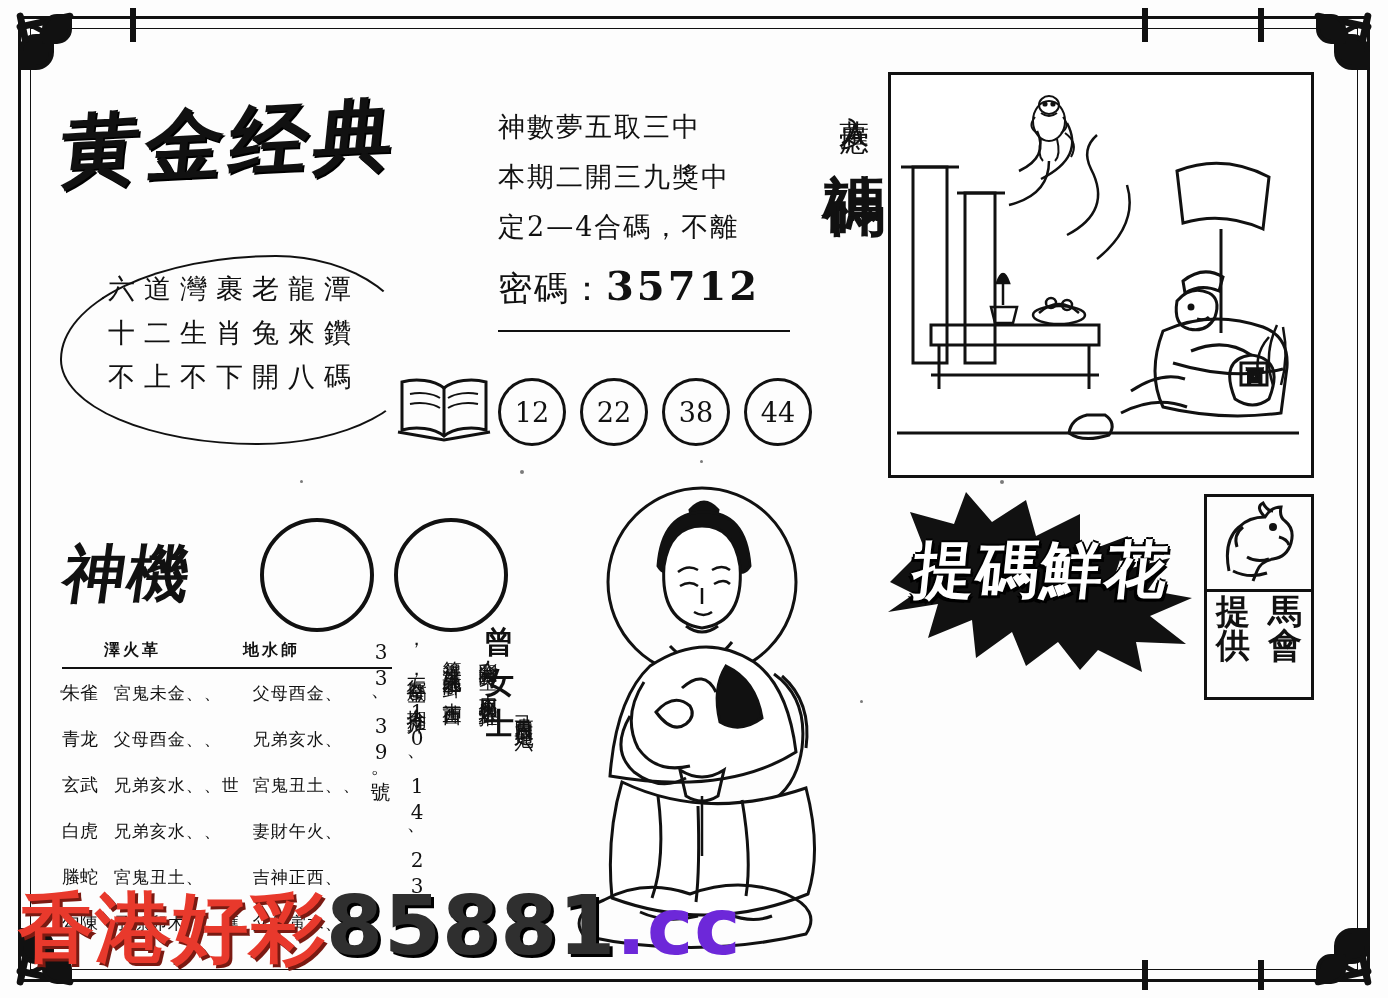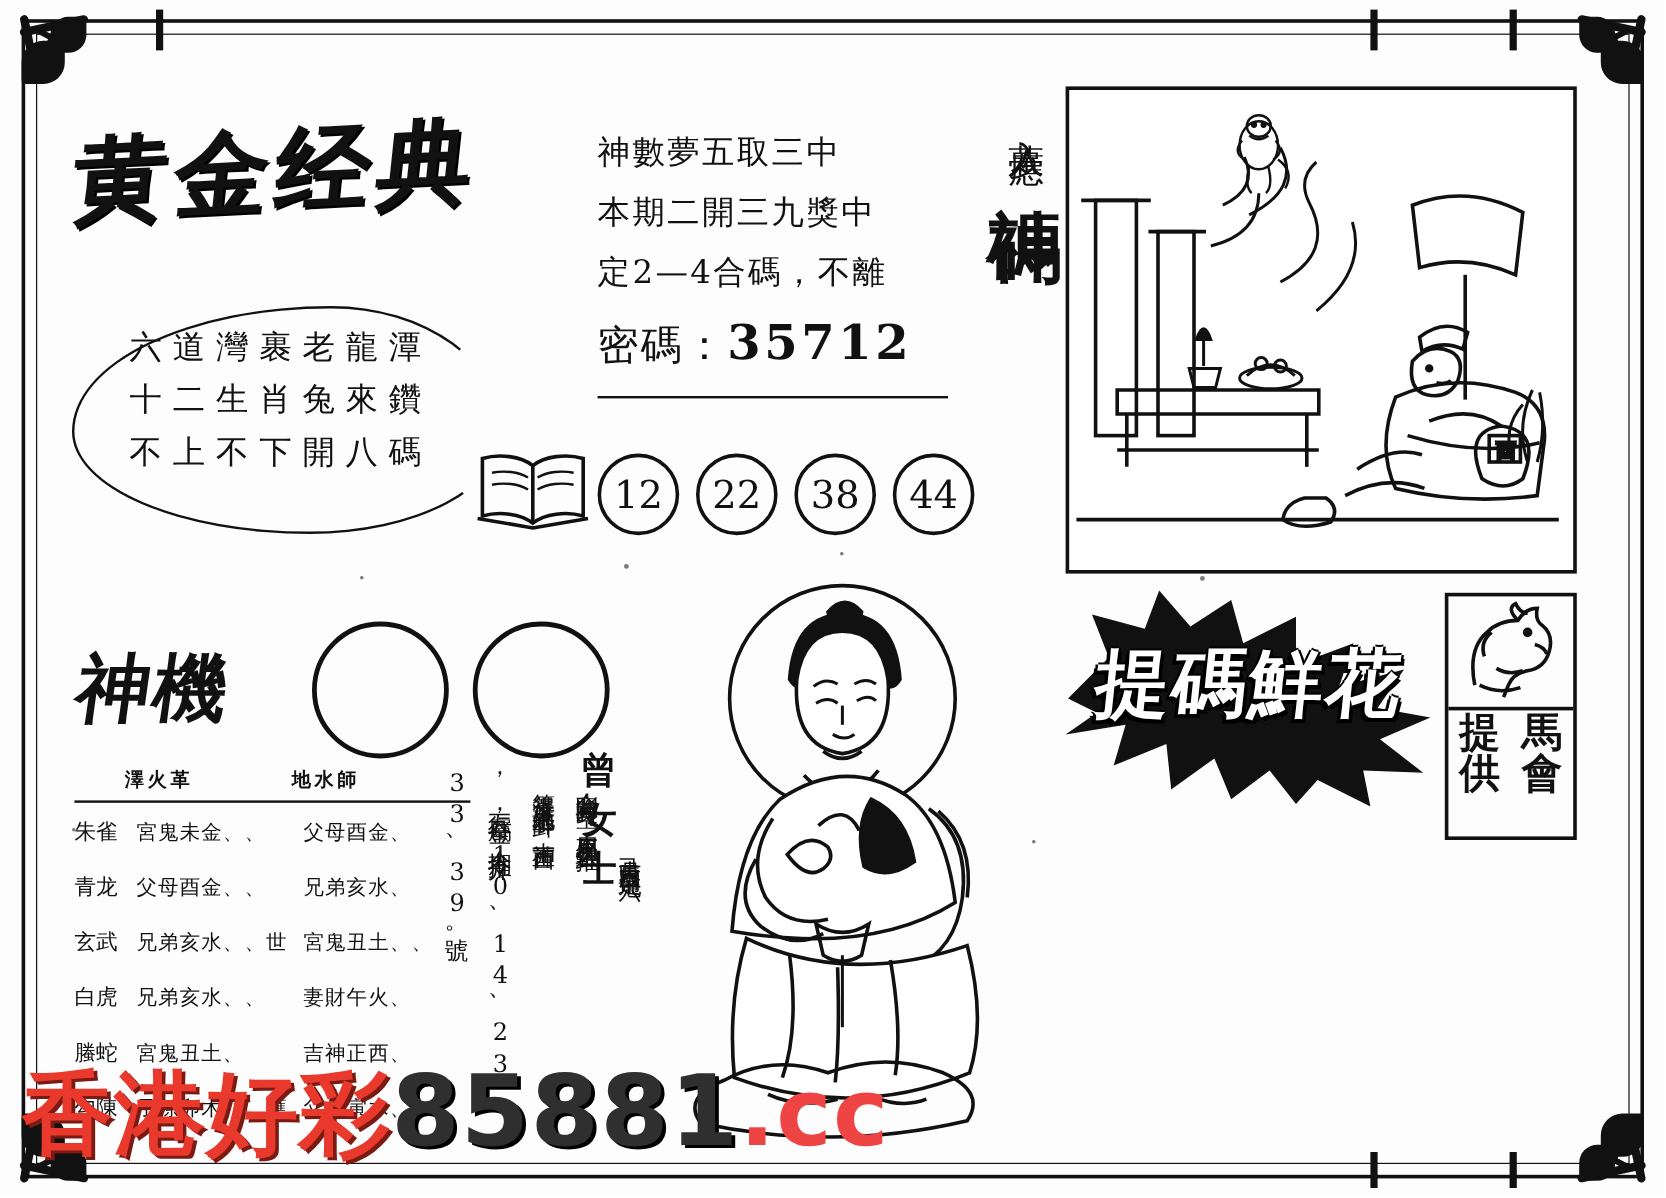--- a/index.html
+++ b/index.html
@@ -52,21 +52,21 @@
   .notes div{font-family:"DejaVu Serif",serif;font-size:27px;letter-spacing:2px;
     margin-bottom:14px;white-space:nowrap;}
   .code-line{position:absolute;left:498px;top:262px;font-family:"DejaVu Serif",serif;
     font-size:34px;letter-spacing:2px;white-space:nowrap;}
   .code-line b{font-size:40px;letter-spacing:3px;}
   .rule{position:absolute;left:498px;top:330px;width:292px;height:2px;background:#111;}
 
   .balls{position:absolute;left:498px;top:378px;display:flex;gap:14px;}
   .ball{width:62px;height:62px;border:3px solid #111;border-radius:50%;
     display:flex;align-items:center;justify-content:center;
-    font-family:"DejaVu Serif",serif;font-size:32px;}
+    font-family:"DejaVu Serif",serif;font-size:27px;}
 
   
   .vtitle{position:absolute;left:812px;top:92px;height:340px;}
   .vtitle .small{font-family:"DejaVu Serif",serif;font-size:30px;letter-spacing:4px;}
   .vtitle .big{font-family:"DejaVu Serif",serif;font-weight:bold;font-size:62px;
     letter-spacing:6px;}
 
   
   .illus{position:absolute;left:888px;top:72px;width:420px;height:400px;
     border:3px solid #111;background:#fff;overflow:hidden;}
@@ -132,21 +132,21 @@
   .slogan{position:absolute;left:878px;top:712px;width:440px;}
   .slogan div{font-family:"DejaVu Sans",sans-serif;font-weight:bold;font-size:58px;
     letter-spacing:2px;white-space:nowrap;margin-bottom:24px;}
 
   
   .wm{position:absolute;left:18px;top:878px;width:860px;height:90px;
     font-family:"DejaVu Sans",sans-serif;font-weight:bold;font-size:76px;
     white-space:nowrap;letter-spacing:1px;}
   .wm .red{color:#e8392c;text-shadow:3px 3px 0 #7a1a12;}
   .wm .num{color:#2f2f2f;font-size:82px;text-shadow:3px 3px 0 #000;}
-  .wm .cc{color:#ef4444;font-size:78px;}
+  .wm .cc{color:#6d28d9;font-size:78px;}
 
   
   .speck{position:absolute;background:#111;border-radius:50%;opacity:.55;}
 </style>
 </head>
 <body>
 
 <div class="page">
 
   <div class="frame-outer"></div>

